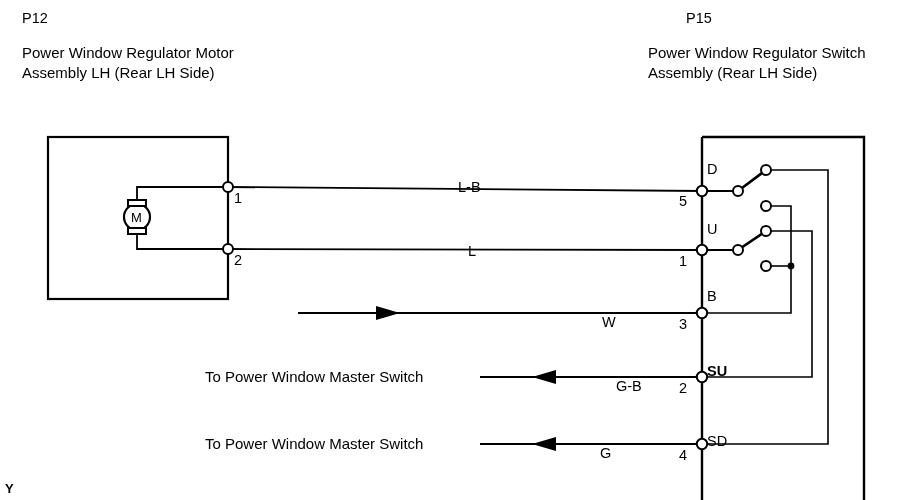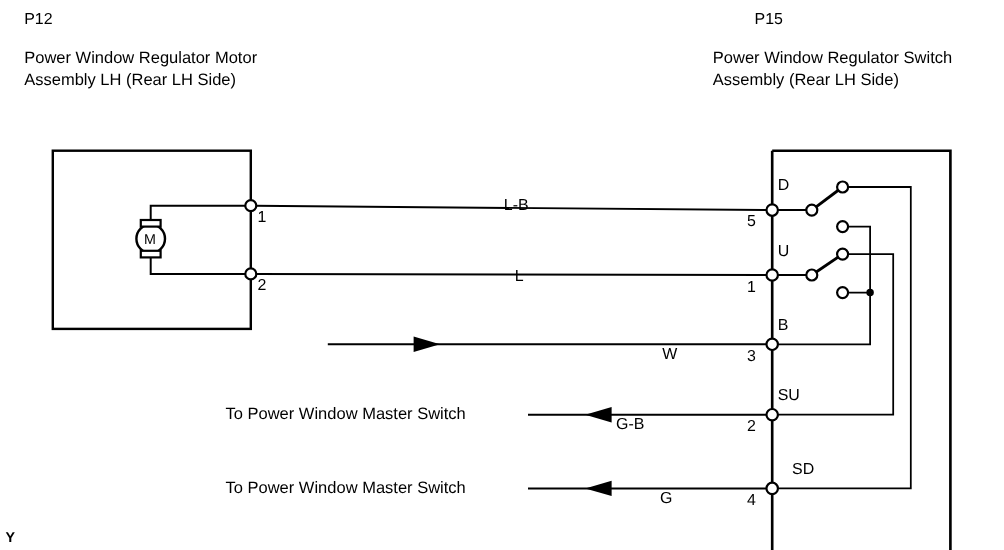--- a/index.html
+++ b/index.html
@@ -130,30 +130,30 @@
 
   <div class="term-label" style="left:707px; top:161px;">D</div>
   <div class="term-label" style="left:679px; top:193px;">5</div>
 
   <div class="term-label" style="left:707px; top:221px;">U</div>
   <div class="term-label" style="left:679px; top:253px;">1</div>
 
   <div class="term-label" style="left:707px; top:288px;">B</div>
   <div class="term-label" style="left:679px; top:316px;">3</div>
 
-  <div class="term-label" style="left:707px; top:352px;">SU</div>
+  <div class="term-label" style="left:707px; top:363px;font-weight:bold;">SU</div>
   <div class="term-label" style="left:679px; top:380px;">2</div>
 
-  <div class="term-label" style="left:707px; top:419px;margin-left:13px;">SD</div>
+  <div class="term-label" style="left:707px; top:433px;">SD</div>
   <div class="term-label" style="left:679px; top:447px;">4</div>
 
   <div class="wire-label" style="left:458px; top:151px;">L-B</div>
   <div class="wire-label" style="left:468px; top:215px;">L</div>
   <div class="wire-label" style="left:602px; top:286px;">W</div>
-  <div class="wire-label" style="left:560px; top:350px;">G-B</div>
+  <div class="wire-label" style="left:616px; top:350px;">G-B</div>
   <div class="wire-label" style="left:600px; top:417px;">G</div>
 
   <div class="txt" style="left:205px; top:368px;">To Power Window Master Switch</div>
   <div class="txt" style="left:205px; top:435px;">To Power Window Master Switch</div>
 
   <div class="corner-y">Y</div>
 
 </div>
 
 </body></html>

